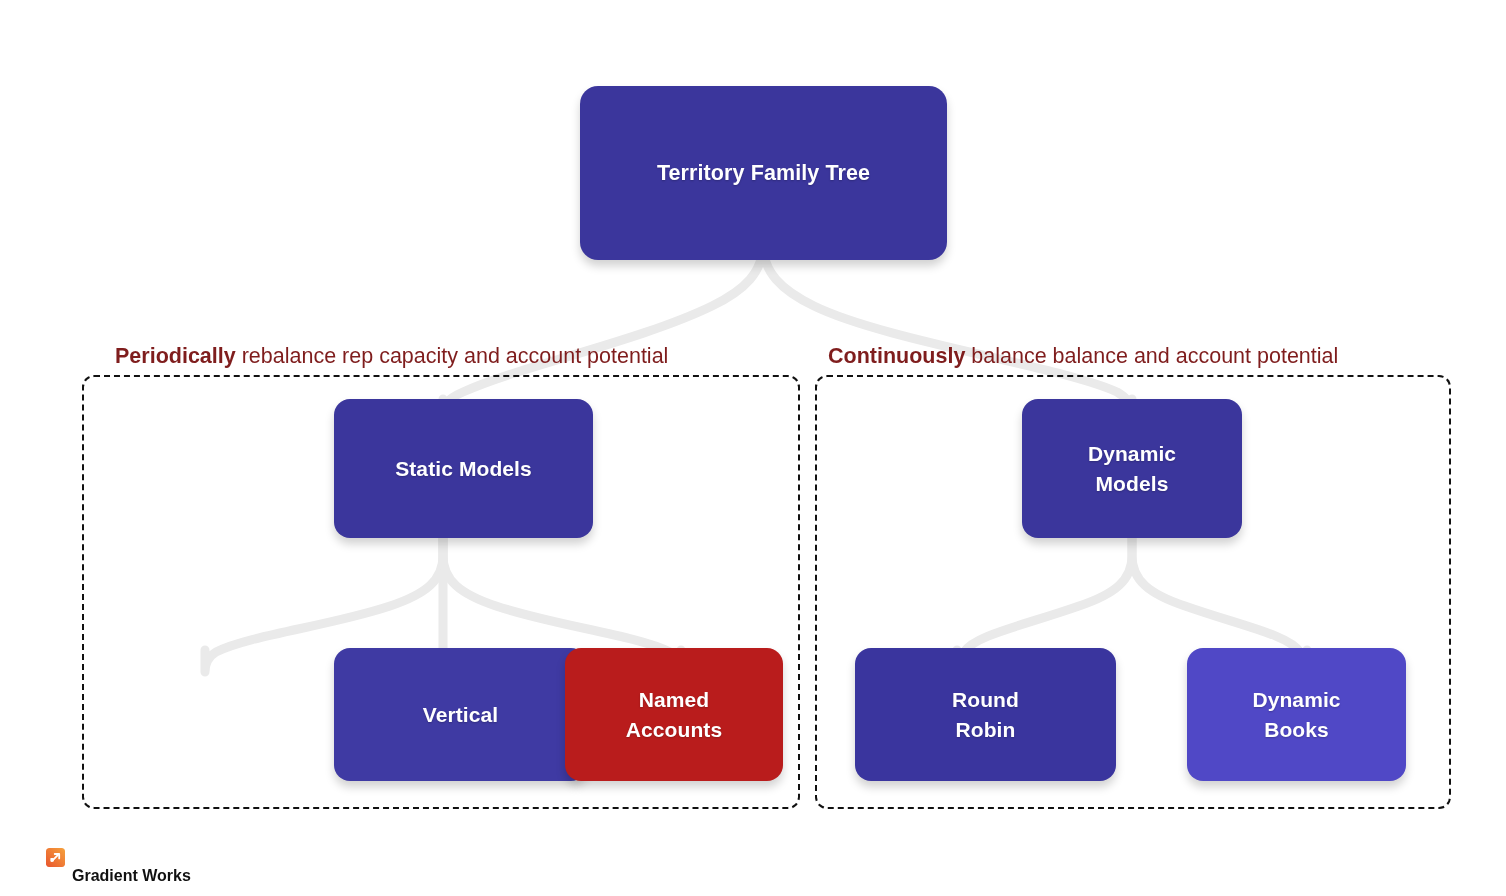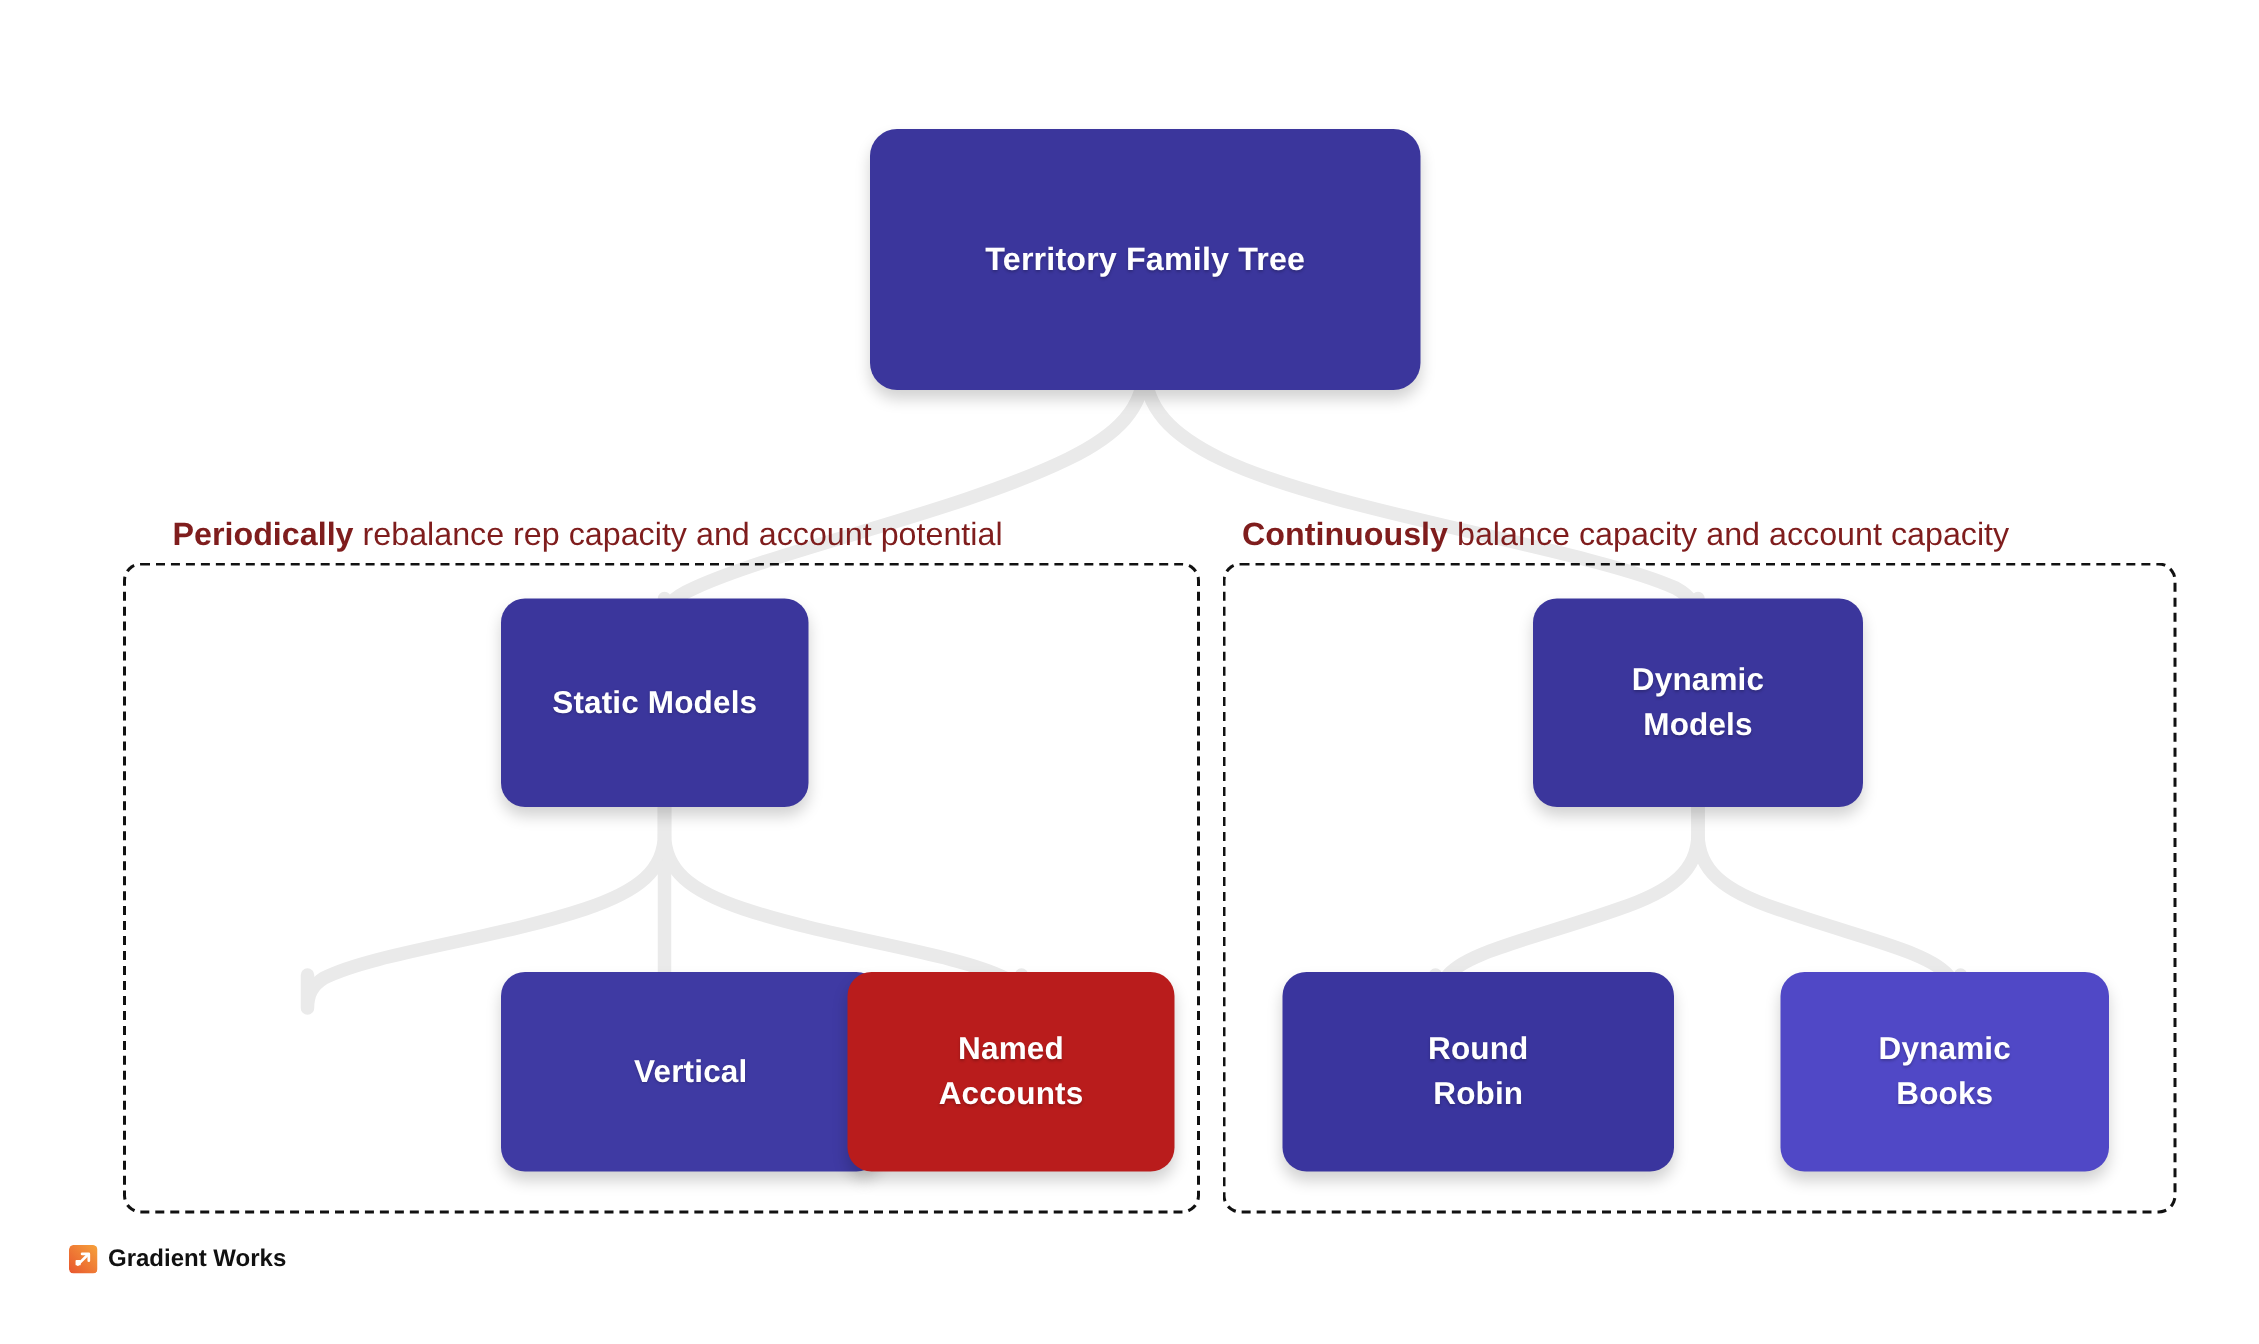--- a/index.html
+++ b/index.html
@@ -92,21 +92,21 @@
     width: 367px;
     height: 174px;
     border-radius: 18px;
     font-size: 21.5px;
     line-height: 28px;
   }
 
   .node.mid-left {
     left: 334px;
     top: 399px;
-    width: 205px;
+    width: 259px;
     height: 139px;
     font-size: 21px;
     line-height: 28px;
   }
   .node.mid-right {
     left: 1022px;
     top: 399px;
     width: 220px;
     height: 139px;
     font-size: 21px;
@@ -170,20 +170,21 @@
     border-radius: 3px;
     display: block;
     flex: 0 0 auto;
   }
   #logo-text {
     font-size: 16px;
     font-weight: 700;
     color: #111111;
     line-height: 19px;
     white-space: nowrap;
+    margin-top: 36px;
   }
 </style>
 </head>
 <body>
 
 <div id="canvas">
 
   <svg id="connectors" viewBox="0 0 1506 896" width="1506" height="896" aria-hidden="true">
 
     <path d="M 763 221 L 763 244 C 763 272 745 290 712 306 C 640 341 520 366 463 392 C 447 399 443 405 443 414 L 443 399"></path>
@@ -201,21 +202,21 @@
     <path d="M 1132 538 L 1132 556 C 1132 580 1149 594 1185 606 C 1242 626 1289 635 1300 652 C 1305 658 1307 663 1307 672 L 1307 650"></path>
   </svg>
 
   <div class="group-box" style="left:82px; top:375px; width:718px; height:434px;"></div>
   <div class="group-box" style="left:815px; top:375px; width:636px; height:434px;"></div>
 
   <div class="group-caption" style="left:115px; top:343px;">
     <b>Periodically</b><span> rebalance rep capacity and account potential</span>
   </div>
   <div class="group-caption" style="left:828px; top:343px;">
-    <b>Continuously</b><span> balance capacity and account capacity</span>
+    <b>Continuously</b><span> balance balance and account potential</span>
   </div>
 
   <div class="node root" style="background:#3B369C;">
     <span class="node-label">Territory Family Tree</span>
   </div>
 
   <div class="node mid-left" style="background:#3B369C;">
     <span class="node-label">Static Models</span>
   </div>
 

